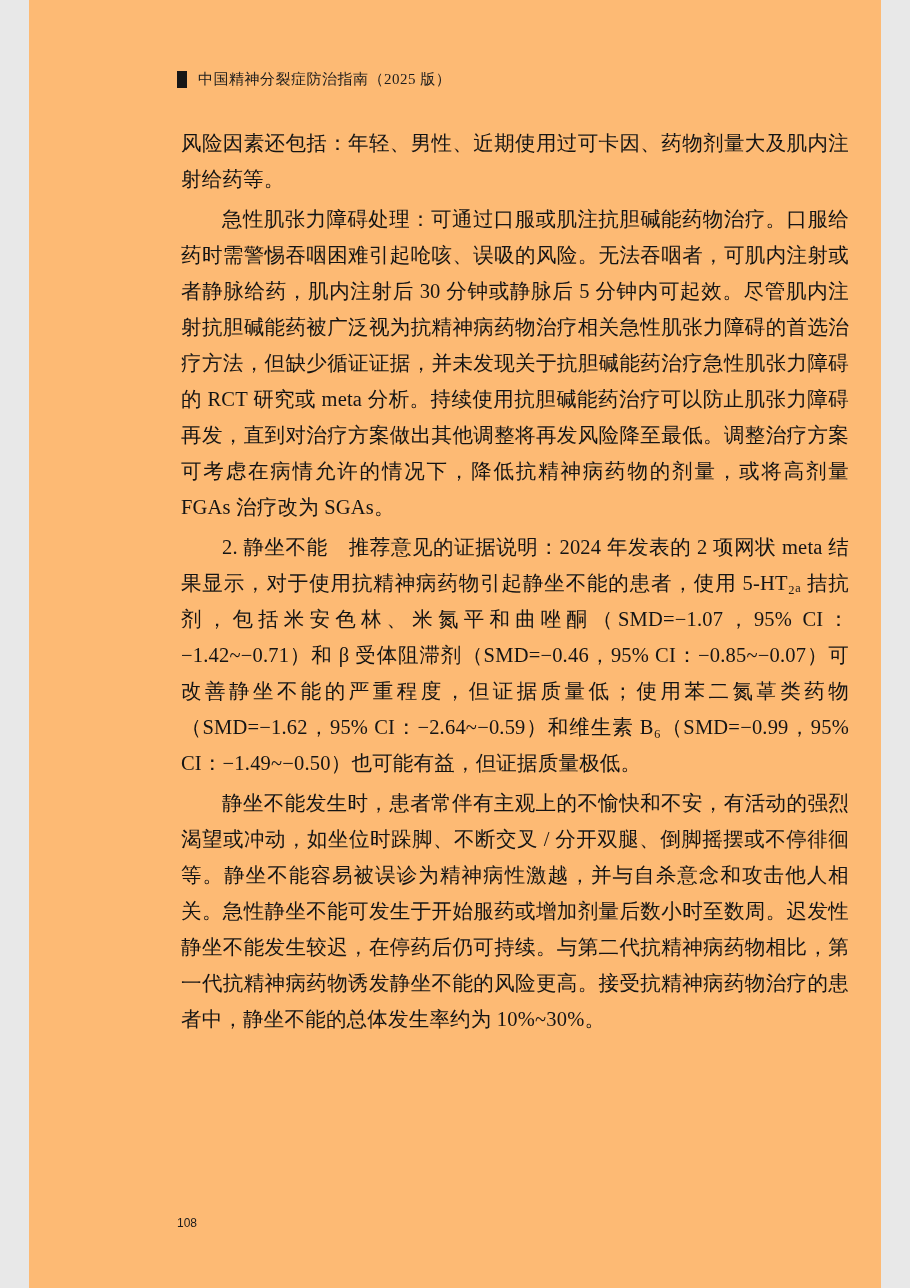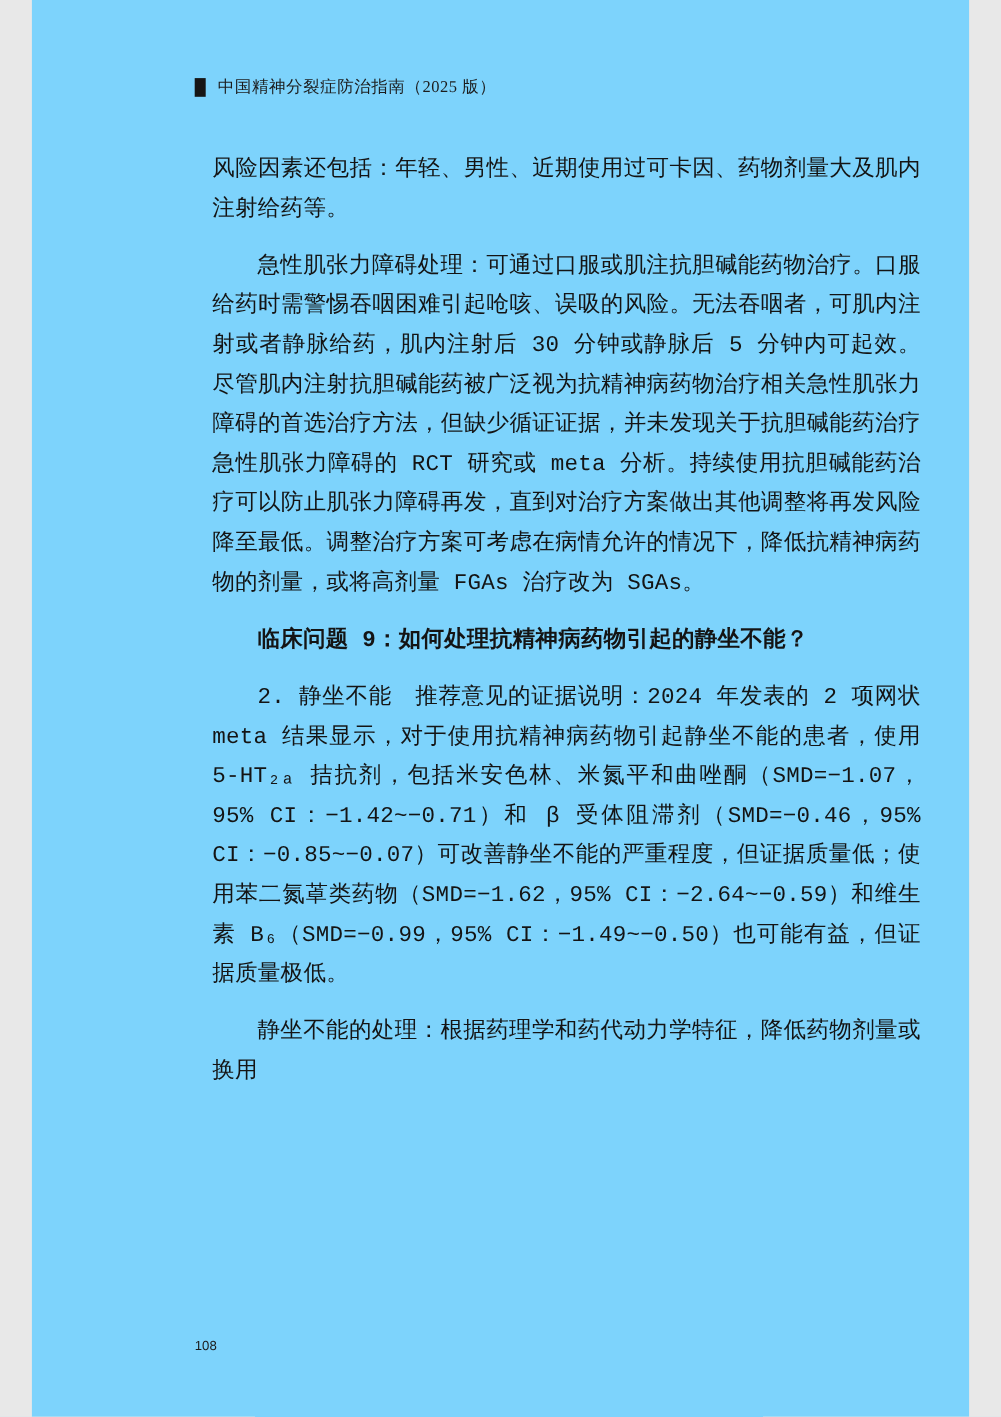--- a/index.html
+++ b/index.html
@@ -5,21 +5,21 @@
   html, body {
     margin: 0;
     padding: 0;
     background: #e8e8e8;
   }
   .page {
     position: relative;
     width: 852px;
     height: 1288px;
     margin: 0 auto;
-    background: #7dd3fc;
+    background: #fdba74;
     font-family: "Liberation Serif", "DejaVu Serif", serif;
     color: #141414;
     overflow: hidden;
   }
   .running-header {
     position: absolute;
     top: 70px;
     left: 148px;
     display: flex;
     align-items: center;
@@ -39,23 +39,22 @@
     position: absolute;
     top: 121px;
     left: 148px;
     width: 676px;
     font-size: 20.5px;
     line-height: 36px;
     text-align: justify;
     letter-spacing: 0.2px;
   }
   p.para {
-    margin: 16px;
+    margin: 4px;
     text-indent: 2em;
-    font-family: Liberation Mono, monospace;
   }
   p.para.no-indent {
     text-indent: 0;
   }
   p.para.bold {
     font-weight: 700;
   }
   .page-footer {
     position: absolute;
     top: 1216px;
@@ -71,22 +70,21 @@
 <div class="page">
 
   <header class="running-header">
     <span class="chapter-marker"></span>
     <span>中国精神分裂症防治指南（2025 版）</span>
   </header>
 
   <main class="body-text">
     <p class="para no-indent">风险因素还包括：年轻、男性、近期使用过可卡因、药物剂量大及肌内注射给药等。</p>
     <p class="para">急性肌张力障碍处理：可通过口服或肌注抗胆碱能药物治疗。口服给药时需警惕吞咽困难引起呛咳、误吸的风险。无法吞咽者，可肌内注射或者静脉给药，肌内注射后 30 分钟或静脉后 5 分钟内可起效。尽管肌内注射抗胆碱能药被广泛视为抗精神病药物治疗相关急性肌张力障碍的首选治疗方法，但缺少循证证据，并未发现关于抗胆碱能药治疗急性肌张力障碍的 RCT 研究或 meta 分析。持续使用抗胆碱能药治疗可以防止肌张力障碍再发，直到对治疗方案做出其他调整将再发风险降至最低。调整治疗方案可考虑在病情允许的情况下，降低抗精神病药物的剂量，或将高剂量 FGAs 治疗改为 SGAs。</p>
-    <p class="para bold">临床问题 9：如何处理抗精神病药物引起的静坐不能？</p>
     <p class="para">2. 静坐不能　推荐意见的证据说明：2024 年发表的 2 项网状 meta 结果显示，对于使用抗精神病药物引起静坐不能的患者，使用 5-HT₂ₐ 拮抗剂，包括米安色林、米氮平和曲唑酮（SMD=−1.07，95% CI：−1.42~−0.71）和 β 受体阻滞剂（SMD=−0.46，95% CI：−0.85~−0.07）可改善静坐不能的严重程度，但证据质量低；使用苯二氮䓬类药物（SMD=−1.62，95% CI：−2.64~−0.59）和维生素 B₆（SMD=−0.99，95% CI：−1.49~−0.50）也可能有益，但证据质量极低。</p>
-    <p class="para">静坐不能的处理：根据药理学和药代动力学特征，降低药物剂量或换用</p>
+    <p class="para">静坐不能发生时，患者常伴有主观上的不愉快和不安，有活动的强烈渴望或冲动，如坐位时跺脚、不断交叉 / 分开双腿、倒脚摇摆或不停徘徊等。静坐不能容易被误诊为精神病性激越，并与自杀意念和攻击他人相关。急性静坐不能可发生于开始服药或增加剂量后数小时至数周。迟发性静坐不能发生较迟，在停药后仍可持续。与第二代抗精神病药物相比，第一代抗精神病药物诱发静坐不能的风险更高。接受抗精神病药物治疗的患者中，静坐不能的总体发生率约为 10%~30%。</p>
   </main>
 
   <footer class="page-footer">
     <span>108</span>
   </footer>
 
 </div>
 
 </body></html>

